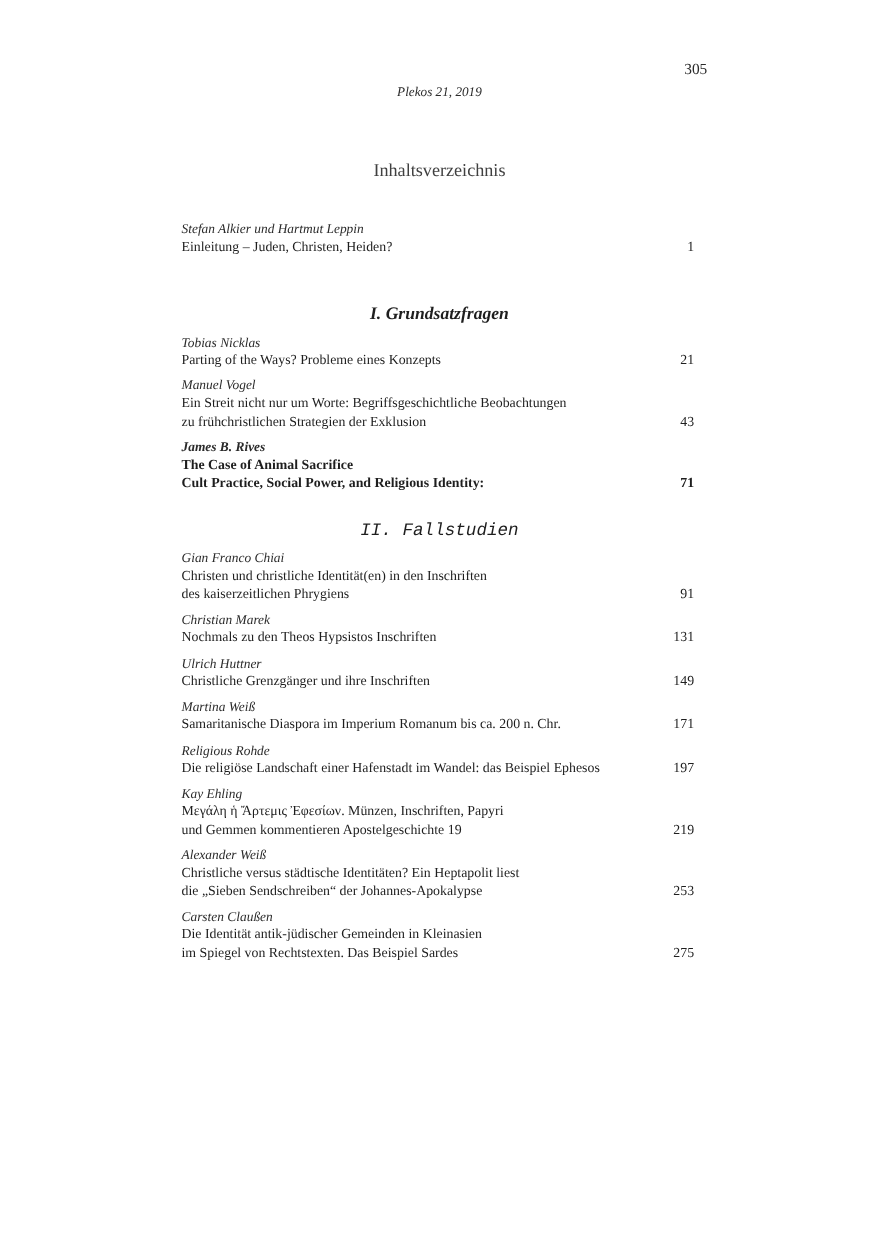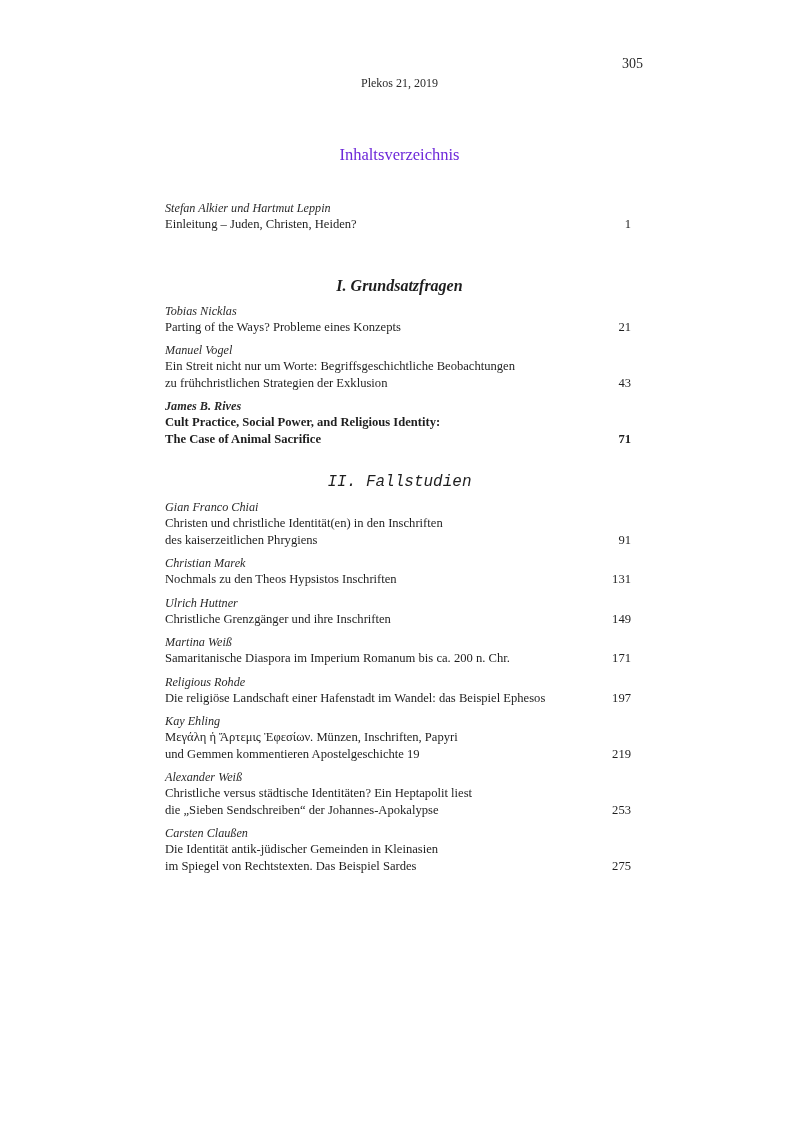--- a/index.html
+++ b/index.html
@@ -3,29 +3,29 @@
   <meta charset="utf-8">
   <style>
     html, body { margin: 0; padding: 0; background: #ffffff; }
     body {
       width: 799px; height: 1131px; position: relative; overflow: hidden;
       font-family: "Liberation Serif", "DejaVu Serif", serif;
       color: #1e1e1e;
     }
     .running-head {
       position: absolute; top: 76px; left: 0; width: 799px;
-      font-size: 12px; text-align: center; color: #2a2a2a;
+      font-size: 12px; text-align: center; color: #2a2a2a; font-style: italic;
     }
     .page-number {
       position: absolute; top: 56px; left: 622px;
       font-size: 14px; color: #2a2a2a;
     }
     .toc-title {
       position: absolute; top: 145px; left: 0; width: 799px;
-      text-align: center; font-size: 16.5px; color: #6d28d9;
+      text-align: center; font-size: 16.5px; color: #404040;
     }
     .toc {
       position: absolute; left: 165px; width: 466px; top: 200px;
     }
     .entry { position: relative; margin-bottom: 7px; }
     .author {
       font-style: italic; font-size: 12.2px; line-height: 16px; color: #2a2a2a;
     }
     .title-line { font-size: 12.6px; line-height: 16.5px; padding-right: 40px; }
     .page {
@@ -59,22 +59,22 @@
     <div class="page">21</div>
   </div>
   <div class="entry">
     <div class="author">Manuel Vogel</div>
     <div class="title-line">Ein Streit nicht nur um Worte: Begriffsgeschichtliche Beobachtungen</div>
     <div class="title-line">zu frühchristlichen Strategien der Exklusion</div>
     <div class="page">43</div>
   </div>
   <div class="entry" style="margin-bottom:26px;font-weight:bold;">
     <div class="author">James B. Rives</div>
+    <div class="title-line">The Case of Animal Sacrifice</div>
     <div class="title-line">Cult Practice, Social Power, and Religious Identity:</div>
-    <div class="title-line">The Case of Animal Sacrifice</div>
     <div class="page">71</div>
   </div>
 
   <div class="section-heading" style="margin-bottom:8px;font-family:Liberation Mono, monospace;">II. Fallstudien</div>
 
   <div class="entry">
     <div class="author">Gian Franco Chiai</div>
     <div class="title-line">Christen und christliche Identität(en) in den Inschriften</div>
     <div class="title-line">des kaiserzeitlichen Phrygiens</div>
     <div class="page">91</div>

